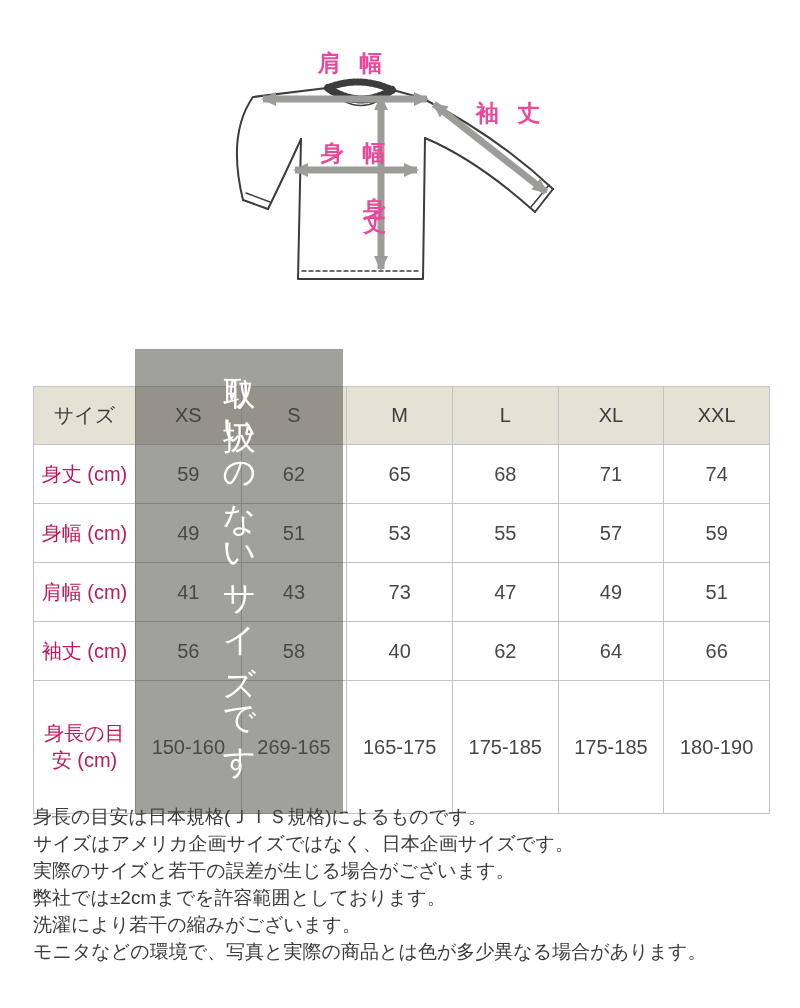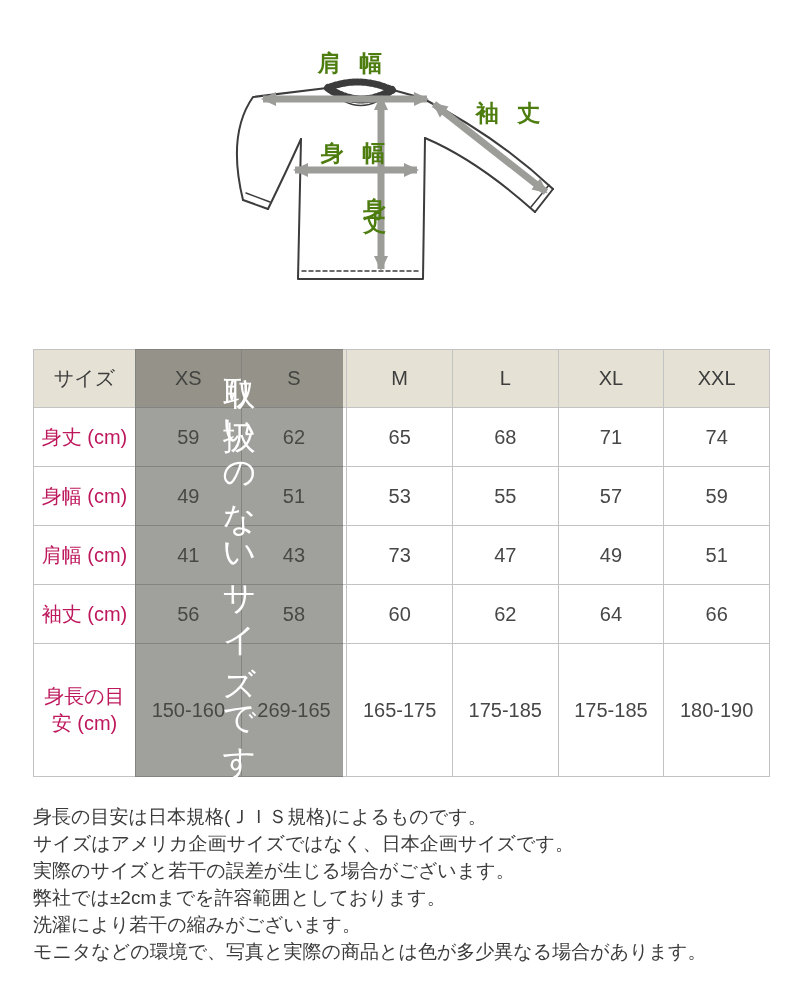--- a/index.html
+++ b/index.html
@@ -6,35 +6,35 @@
   body { background:#ffffff; }
   .page {
     position:relative; width:800px; height:1008px; background:#ffffff;
     font-family:"Liberation Sans","DejaVu Sans",sans-serif; overflow:hidden;
   }
 
   
   .figure { position:absolute; left:215px; top:42px; width:360px; height:252px; }
   .figure svg { position:absolute; left:0; top:0; }
   .fig-label {
-    position:absolute; font-size:23px; font-weight:bold; color:#4d7c0f;
+    position:absolute; font-size:23px; font-weight:bold; color:#ec4899;
     letter-spacing:6px; text-align:center; white-space:nowrap;
   }
   .fig-label.shoulder { left:100px; top:6px;  width:76px; }
   .fig-label.sleeve   { left:256px; top:56px; width:80px; }
   .fig-label.bodywidth{ left:103px; top:96px; width:76px; }
   .fig-label.bodylen  {
     left:145px; top:136px; writing-mode:vertical-rl; letter-spacing:14px;
   }
 
   
   .table-wrap { position:absolute; left:33px; top:349px; width:737px; }
   table.size-table {
     border-collapse:collapse; table-layout:fixed; width:737px;
-    font-size:20px; color:#474747;
+    font-size:20px; color:#474747;margin-top:37px;
   }
   .size-table col.label-col { width:102px; }
   .size-table th, .size-table td {
     border:1px solid #c3c3c3; text-align:center; vertical-align:middle;
     padding:2px; overflow:hidden;
   }
   .size-table thead tr { height:58px; }
   .size-table thead th { background:#e5e2d5; color:#3d3d3d; font-weight:normal; }
   .size-table tr.data-row { height:59px; }
   .size-table tr.tall-row { height:133px; }
@@ -153,21 +153,21 @@
           <td>43</td>
           <td>73</td>
           <td>47</td>
           <td>49</td>
           <td>51</td>
         </tr>
         <tr class="data-row">
           <td class="row-label">袖丈 (cm)</td>
           <td>56</td>
           <td>58</td>
-          <td>60</td>
+          <td>40</td>
           <td>62</td>
           <td>64</td>
           <td>66</td>
         </tr>
         <tr class="tall-row">
           <td class="row-label">身長の目安 (cm)</td>
           <td>150-160</td>
           <td>269-165</td>
           <td>165-175</td>
           <td>175-185</td>

